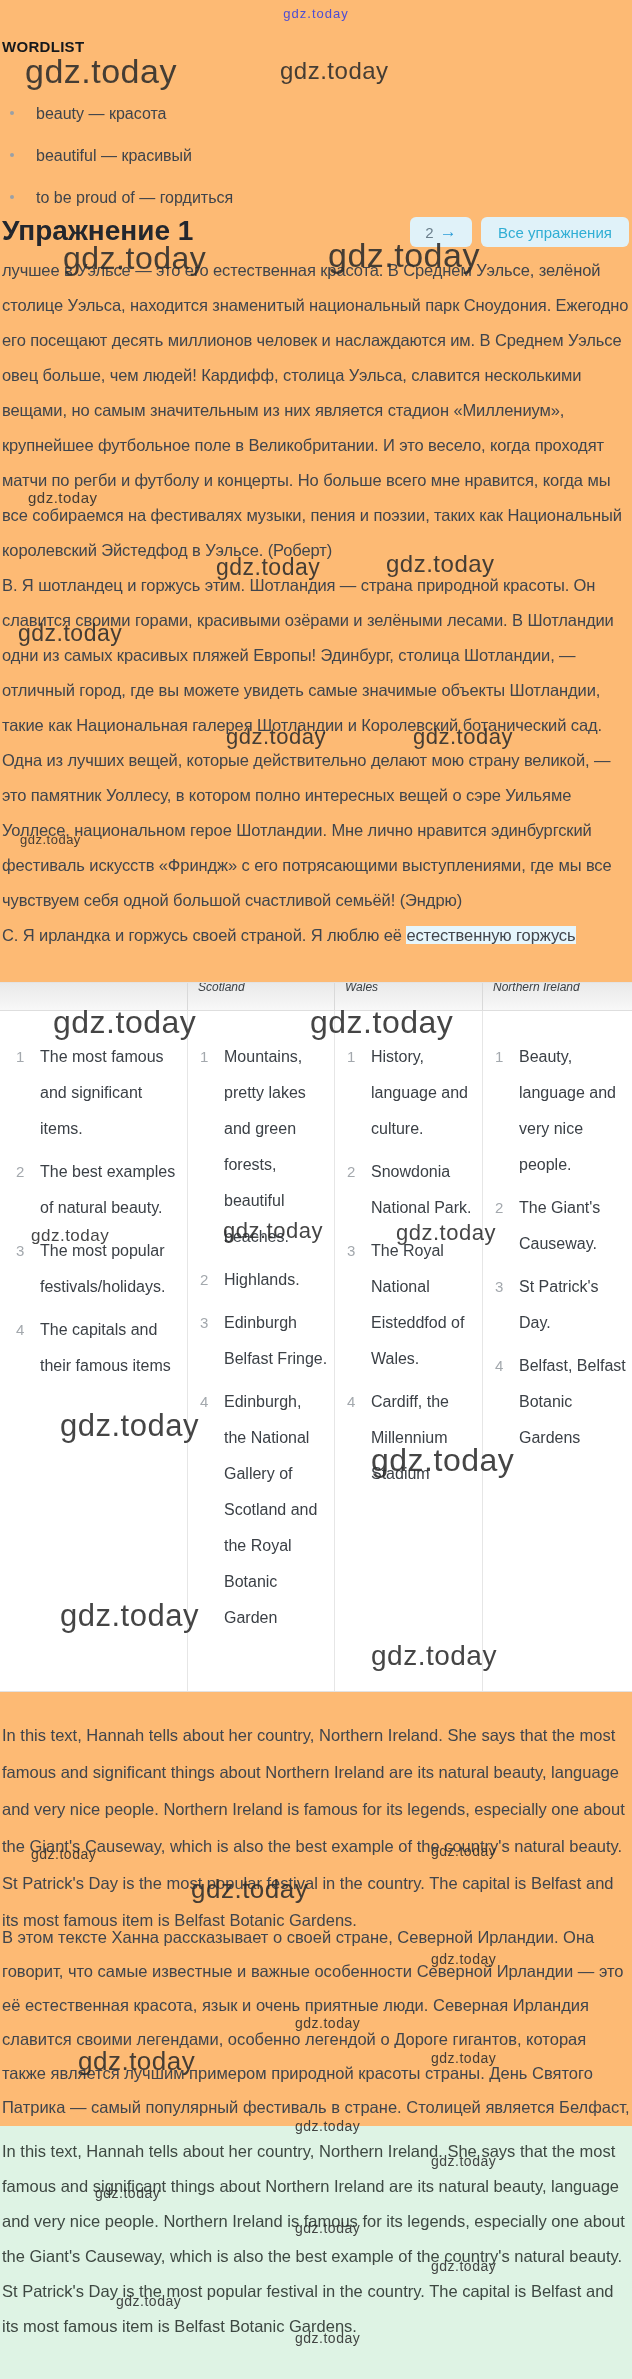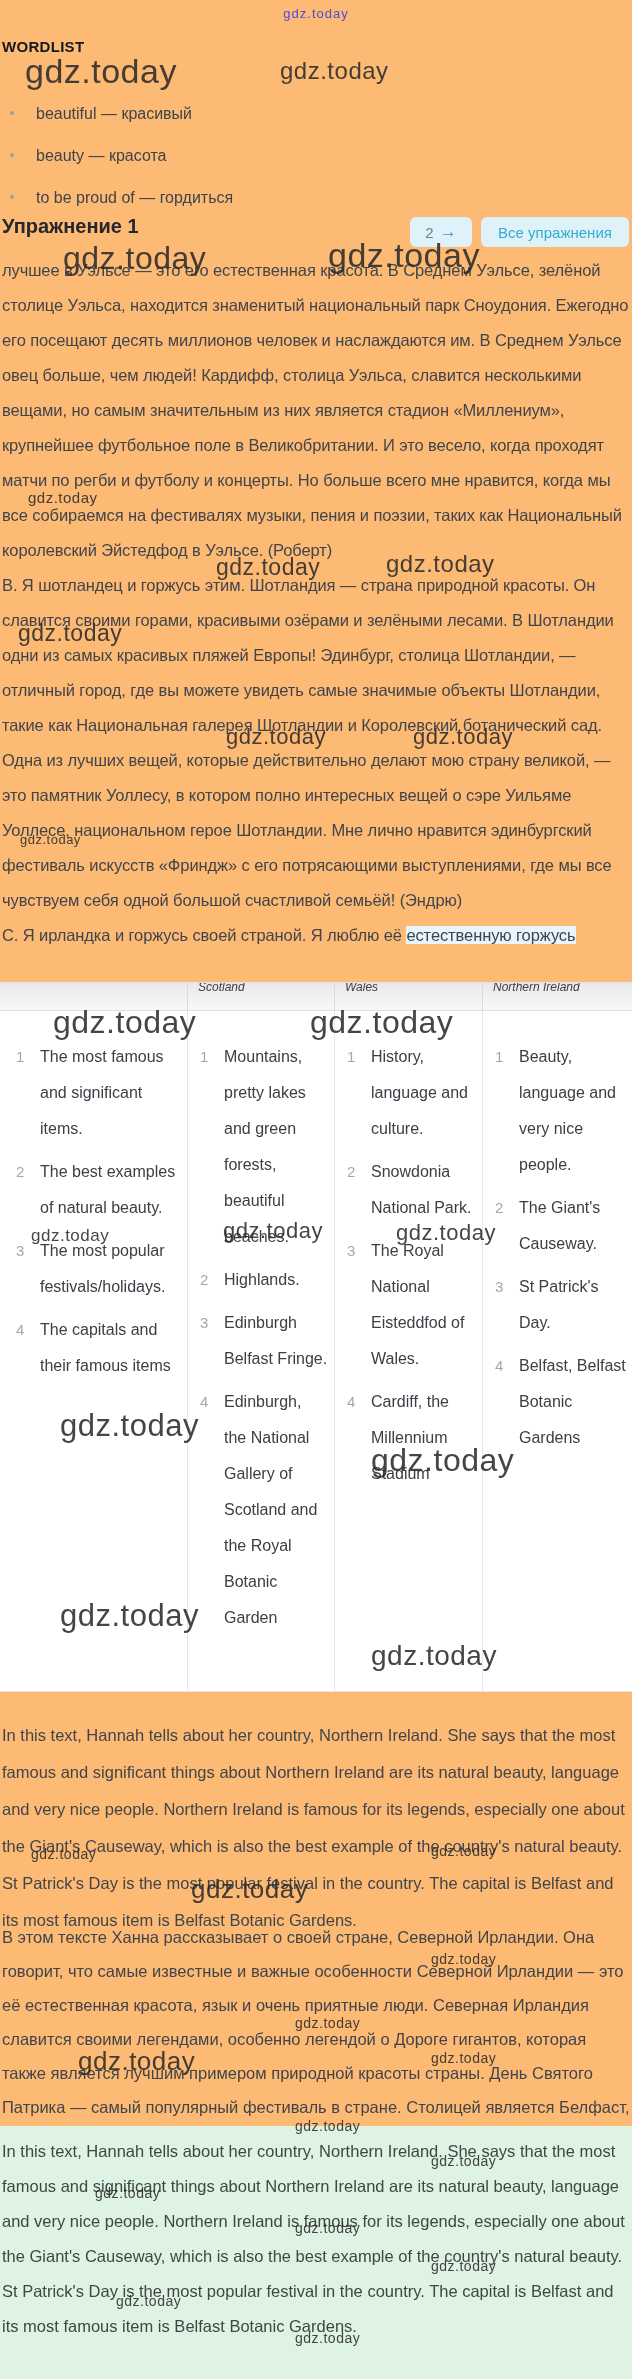--- a/index.html
+++ b/index.html
@@ -10,21 +10,21 @@
              font-size:13px;letter-spacing:1px;color:#4d4dd4;}
   
   .wordlist{position:absolute;top:38px;left:2px;width:620px;}
   .wordlist-title{font-size:15px;font-weight:700;color:#15181c;letter-spacing:.3px;}
   .wordlist ul{list-style:none;margin:50px 0 0 0;padding:0;}
   .wordlist li{position:relative;padding-left:34px;margin-bottom:24px;
                font-size:16px;color:#3f444b;}
   .wordlist li .dot{position:absolute;left:8px;top:6px;width:4px;height:4px;
                     border-radius:50%;background:#9aa0a6;}
   
-  .ex-title{position:absolute;top:215px;left:2px;font-size:20px;font-weight:700;
+  .ex-title{position:absolute;top:215px;left:2px;font-size:28px;font-weight:700;
             color:#23272e;margin:0;}
   .btn{position:absolute;top:217px;height:30px;border-radius:6px;background:#e0f2f9;
        display:flex;align-items:center;justify-content:center;font-size:15px;cursor:pointer;}
   .btn-next{left:410px;width:62px;gap:6px;color:#6b7f8c;}
   .btn-next .arrow{color:#2d9ed8;font-size:17px;}
   .btn-all{left:481px;width:148px;color:#30aed4;}
   
   .text1{position:absolute;top:253px;left:2px;width:628px;height:732px;overflow:hidden;
          font-size:16.5px;line-height:35px;letter-spacing:-.1px;color:#40454c;}
   .text1 p{margin:0;}
@@ -64,22 +64,22 @@
 </head>
 <body>
 
 <div class="page">
 
   <a class="site-link">gdz.today</a>
 
   <div class="wordlist">
     <div class="wordlist-title">WORDLIST</div>
     <ul>
+      <li><span class="dot"></span><span>beauty — красота</span></li>
       <li><span class="dot"></span><span>beautiful — красивый</span></li>
-      <li><span class="dot"></span><span>beauty — красота</span></li>
       <li><span class="dot"></span><span>to be proud of — гордиться</span></li>
     </ul>
   </div>
 
   <h2 class="ex-title">Упражнение 1</h2>
   <div class="btn btn-next">
     <span>2</span>
     <span class="arrow">→</span>
   </div>
   <div class="btn btn-all">

